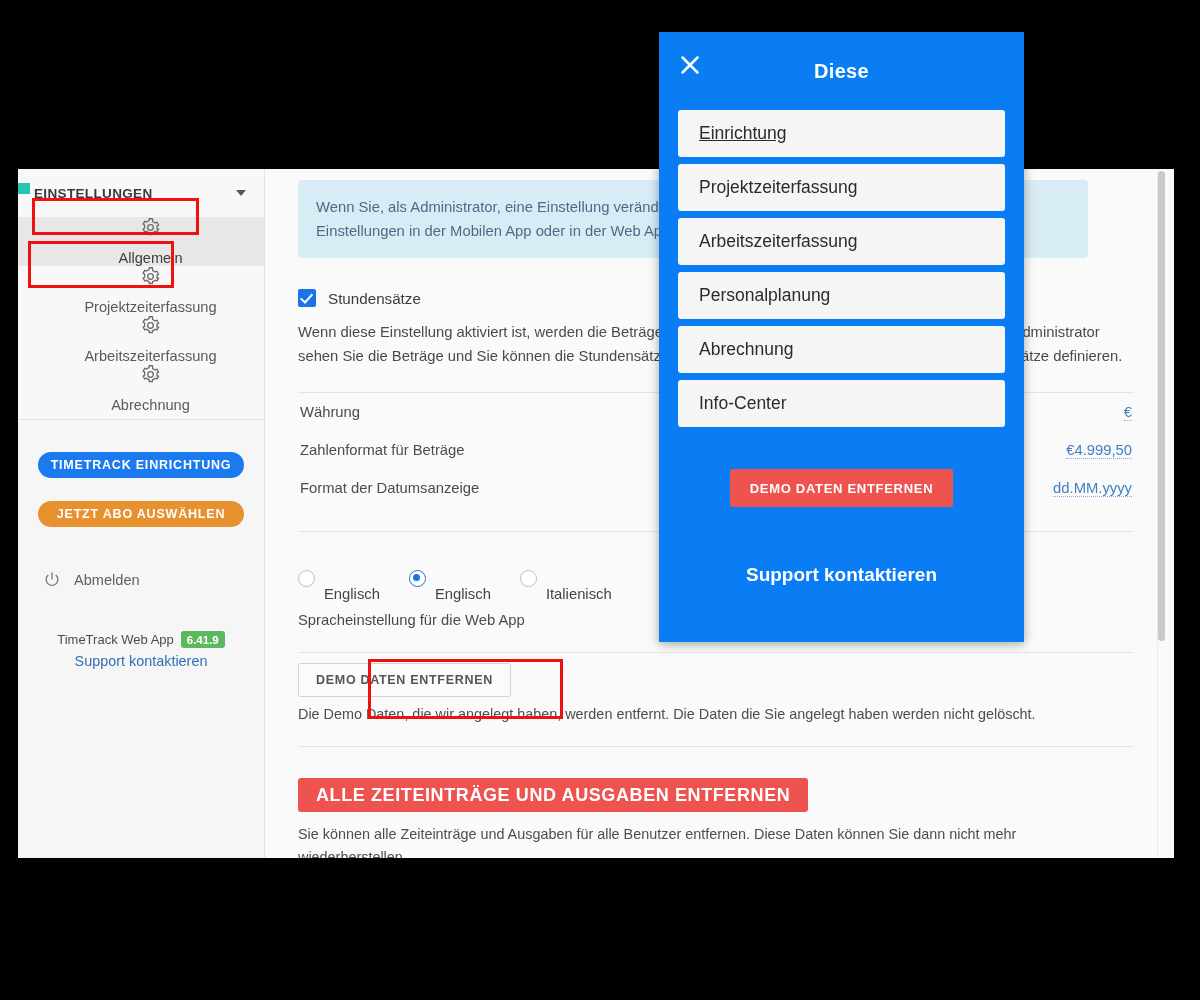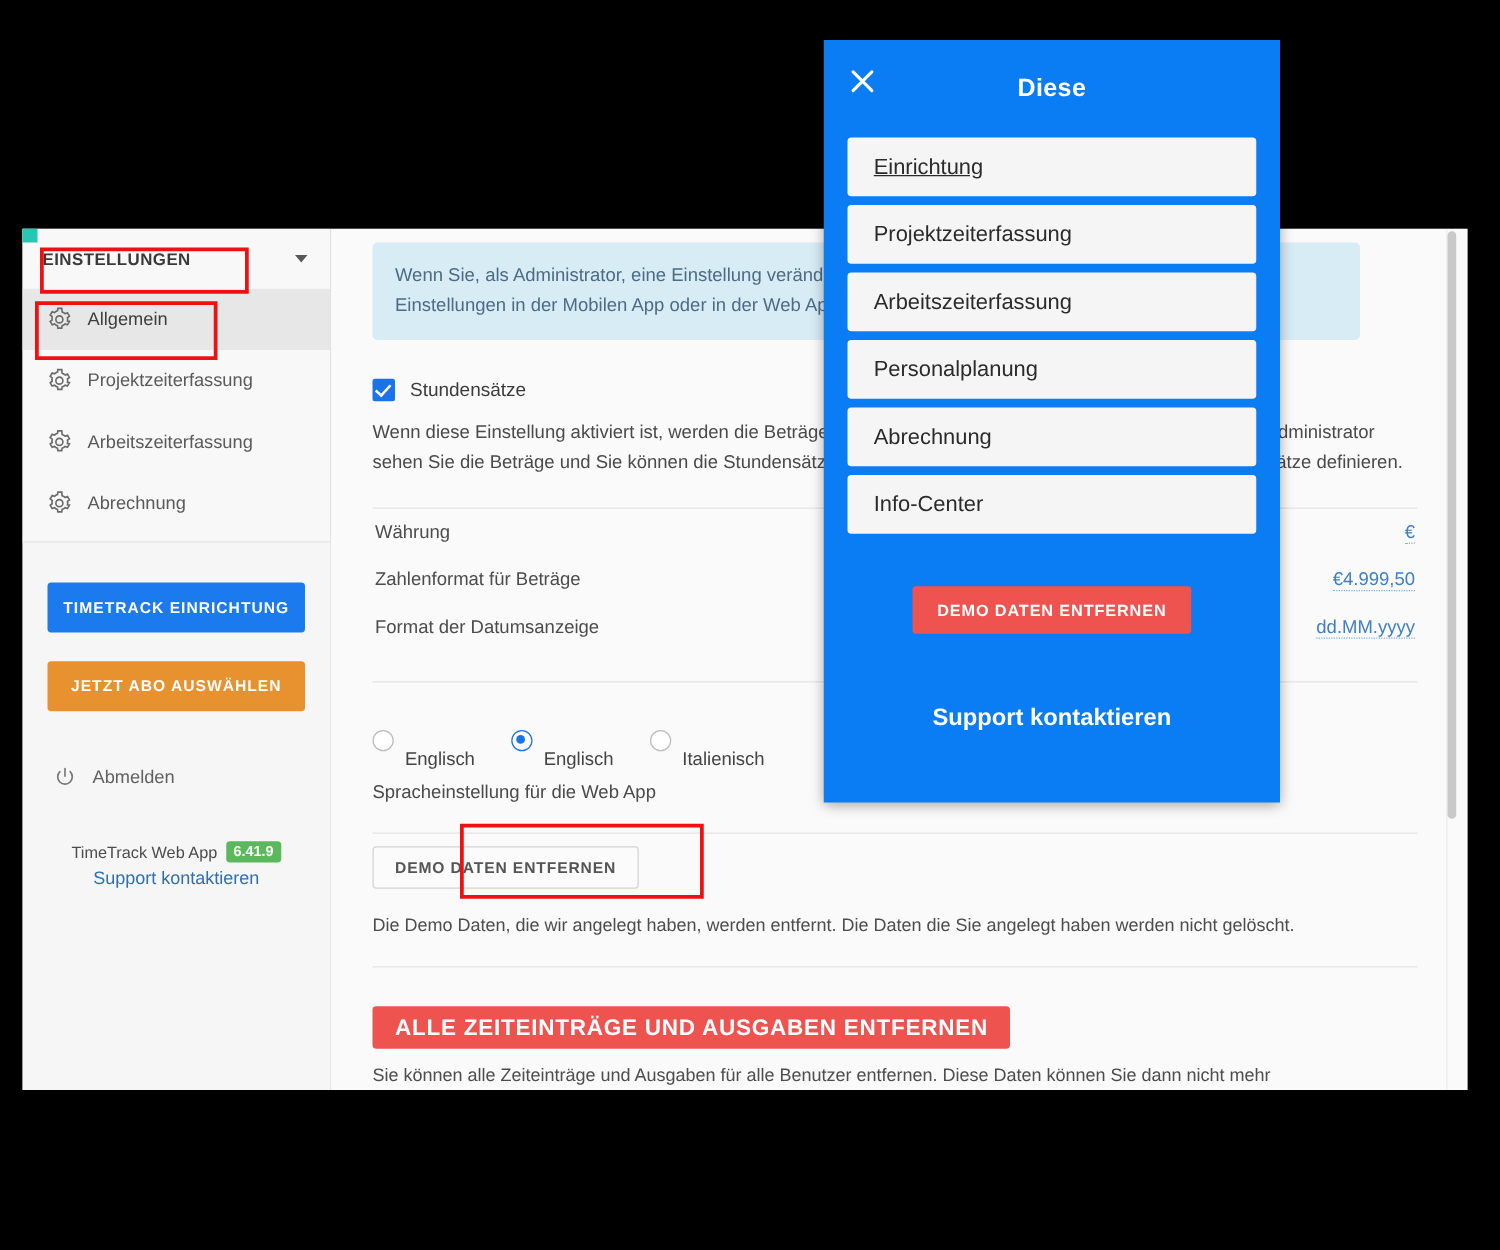--- a/index.html
+++ b/index.html
@@ -6,21 +6,21 @@
   html, body {
     width: 1200px; height: 1000px;
     background: #000000;
     font-family: "Liberation Sans", sans-serif;
     overflow: hidden;
   }
   #root { position: relative; width: 1200px; height: 1000px; background: #000; }
 
   
   .app-window {
-    position: absolute; left: 18px; top: 183px;
+    position: absolute; left: 18px; top: 169px;
     width: 1156px; height: 689px;
     background: #f6f6f6;
     display: flex;
     overflow: hidden;
   }
   .teal-marker {
     position: absolute; left: 18px; top: 183px;
     width: 12px; height: 11px; background: #26c7b2; z-index: 6;
   }
 
@@ -43,31 +43,31 @@
   .settings-header .ttl {
     font-size: 13.5px; font-weight: bold; letter-spacing: .35px; color: #3a3a3a;
   }
   .caret {
     width: 0; height: 0;
     border-left: 5px solid transparent; border-right: 5px solid transparent;
     border-top: 6px solid #585858;
   }
   .nav-item {
     display: flex; align-items: center; gap: 12px;
-    height: 49px; padding-left: 19px; cursor: pointer;
+    height: 49px; padding-left: 19px; cursor: pointer; flex-direction: column;
   }
   .nav-item.active { background: #e7e7e7; }
   .nav-item .label { font-size: 14.6px; color: #5a5a5a; }
   .nav-item.active .label { color: #3d3d3d; }
   .gear { width: 21px; height: 21px; flex: 0 0 21px; }
   .gear svg { display: block; }
 
   .side-btn {
-    display: block; margin: 0 auto; width: 206px; height: 40px;
-    border: none; border-radius: 3px; color: #fff;
+    display: block; margin: 0 auto; width: 206px; height: 26px;
+    border: none; border-radius: 15px; color: #fff;
     font-size: 12.5px; font-weight: bold; letter-spacing: .8px;
     font-family: "Liberation Sans", sans-serif; cursor: pointer;
   }
   .btn-blue { background: #1a7aee; margin-top: 32px; }
   .btn-orange { background: #e7912f; margin-top: 23px; }
 
   .logout {
     display: flex; align-items: center; gap: 12px;
     margin: 43px 0 0 24px; cursor: pointer;
   }
@@ -148,21 +148,21 @@
   }
   .radio-label { font-size: 14.8px; color: #444; margin-top: 32px; }
   .radio-desc { margin-top: 10px; font-size: 14.8px; color: #4a4a4a; }
 
   .ghost-btn {
     margin-top: 10px; background: #fbfbfb; border: 1px solid #d3d3d3;
     border-radius: 3px; height: 34px; padding: 0 17px;
     font-size: 12.5px; font-weight: bold; letter-spacing: .7px; color: #555;
     font-family: "Liberation Sans", sans-serif; cursor: pointer;
   }
-  .small-note { margin-top: 22px; font-size: 14.4px; color: #4d4d4d; }
+  .small-note { margin-top: 9px; font-size: 14.4px; color: #4d4d4d; }
 
   .danger-btn {
     margin-top: 31px; background: #ef5350; border: none; border-radius: 3px;
     height: 34px; padding: 0 18px; color: #fff;
     font-size: 18px; font-weight: bold; letter-spacing: .6px;
     font-family: "Liberation Sans", sans-serif; cursor: pointer;
   }
   .danger-desc {
     margin-top: 11px; font-size: 14.4px; color: #4d4d4d; line-height: 23px;
     max-width: 745px;

